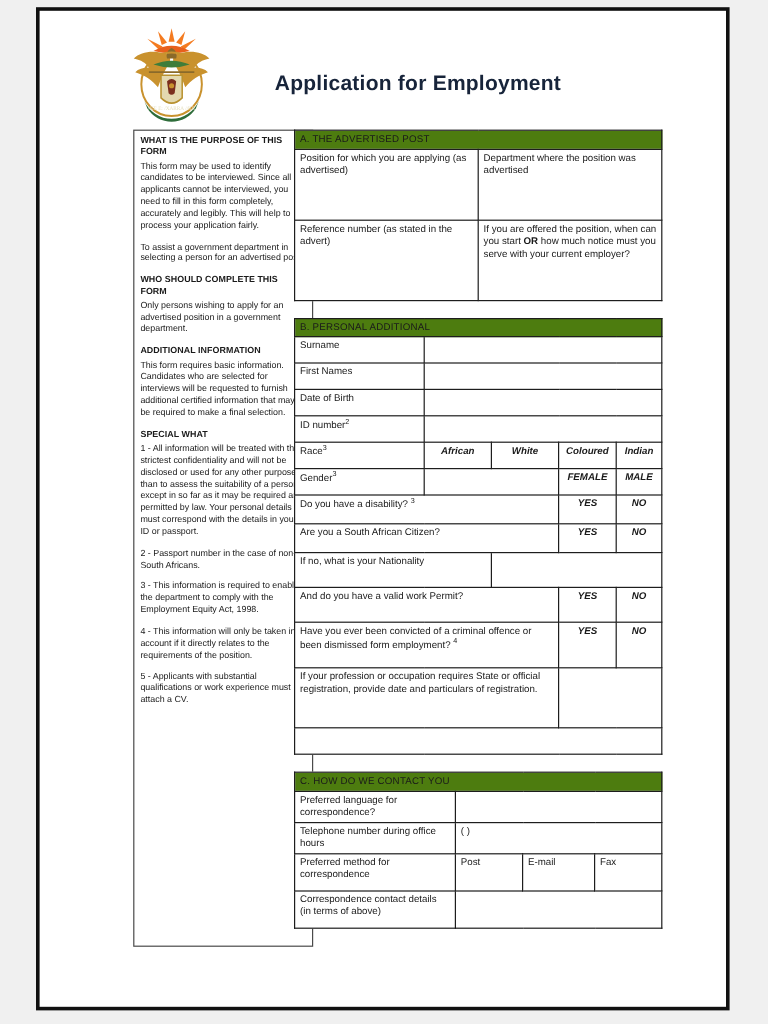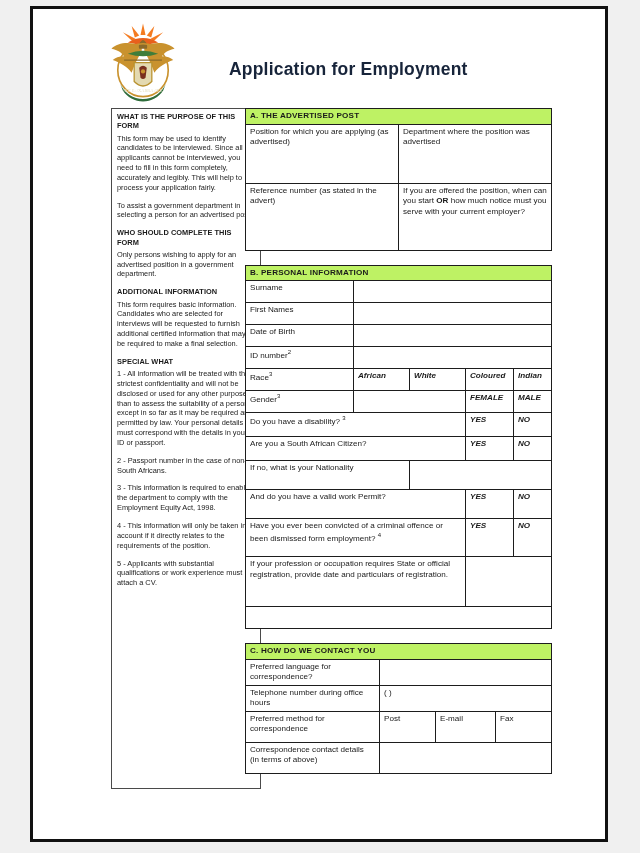--- a/index.html
+++ b/index.html
@@ -106,30 +106,30 @@
   }
   table.frm td {
     border: 1.2px solid #1d1d1d;
     vertical-align: top;
     padding: 2px 4px 2px 4px;
     font-size: 8.1px;
     color: #1a1a1a;
     line-height: 1.3;
   }
   td.sec-head {
-    background: #bef264;
-    font-weight: bold;
+    background: #4d7c0f;
+    font-weight: normal;
     font-size: 8.6px;
     letter-spacing: 0.2px;
     padding: 4px 5px 4px 6px;
     vertical-align: top;
     margin-top: 10px;
   }
   td.opt {
-    text-align: left;
+    text-align: center;
     vertical-align: middle;
     font-style: italic;
     font-weight: bold;
     font-size: 8.6px;
   }
   td.opt-plain {
     vertical-align: middle;
     font-size: 8.8px;
   }
   td.lbl-mid { vertical-align: middle; margin-top: 44px; }
@@ -236,21 +236,21 @@
       <table class="frm">
         <colgroup>
           <col style="width:108px">
             <col style="width:56px">
             <col style="width:56px">
             <col style="width:48px">
             <col style="width:38px">
         </colgroup>
         <tbody>
           <tr>
-            <td class="sec-head" colspan="5">B.   PERSONAL INFORMATION</td>
+            <td class="sec-head" colspan="5">B.   PERSONAL ADDITIONAL</td>
           </tr>
           <tr>
             <td class="lbl-mid" style="height:17px">Surname</td>
             <td class="blank" colspan="4"></td>
           </tr>
           <tr>
             <td class="lbl-mid" style="height:17px">First Names</td>
             <td class="blank" colspan="4"></td>
           </tr>
           <tr>

